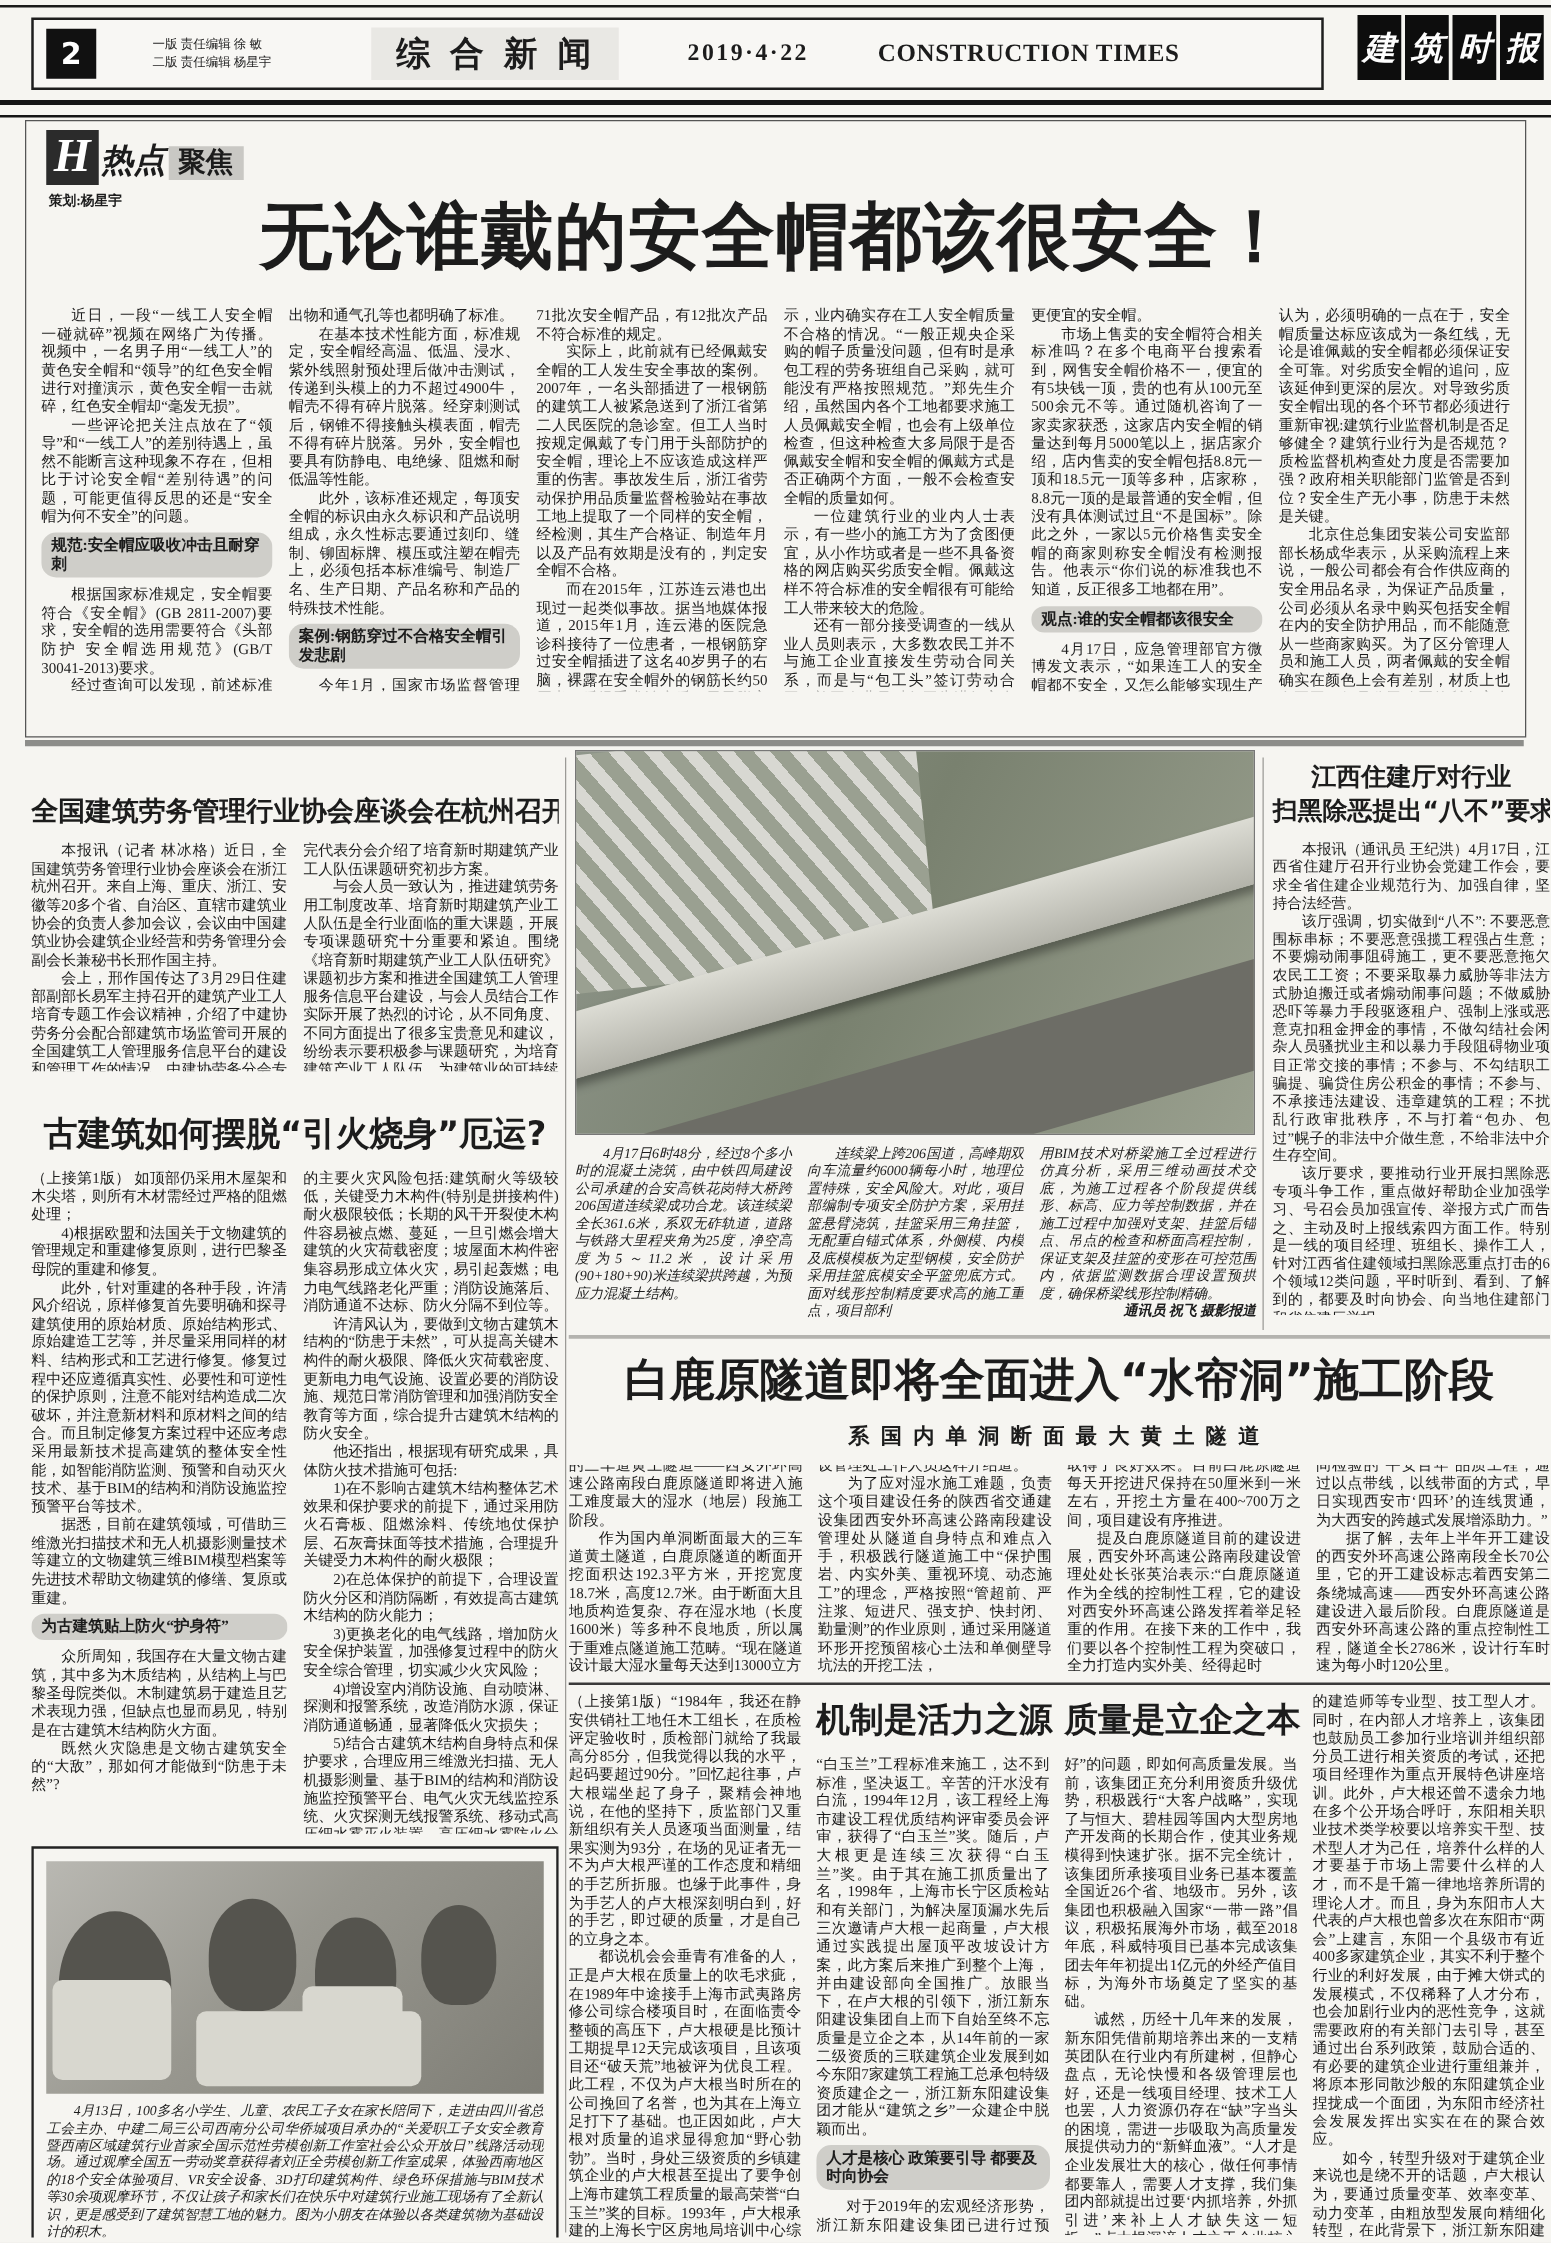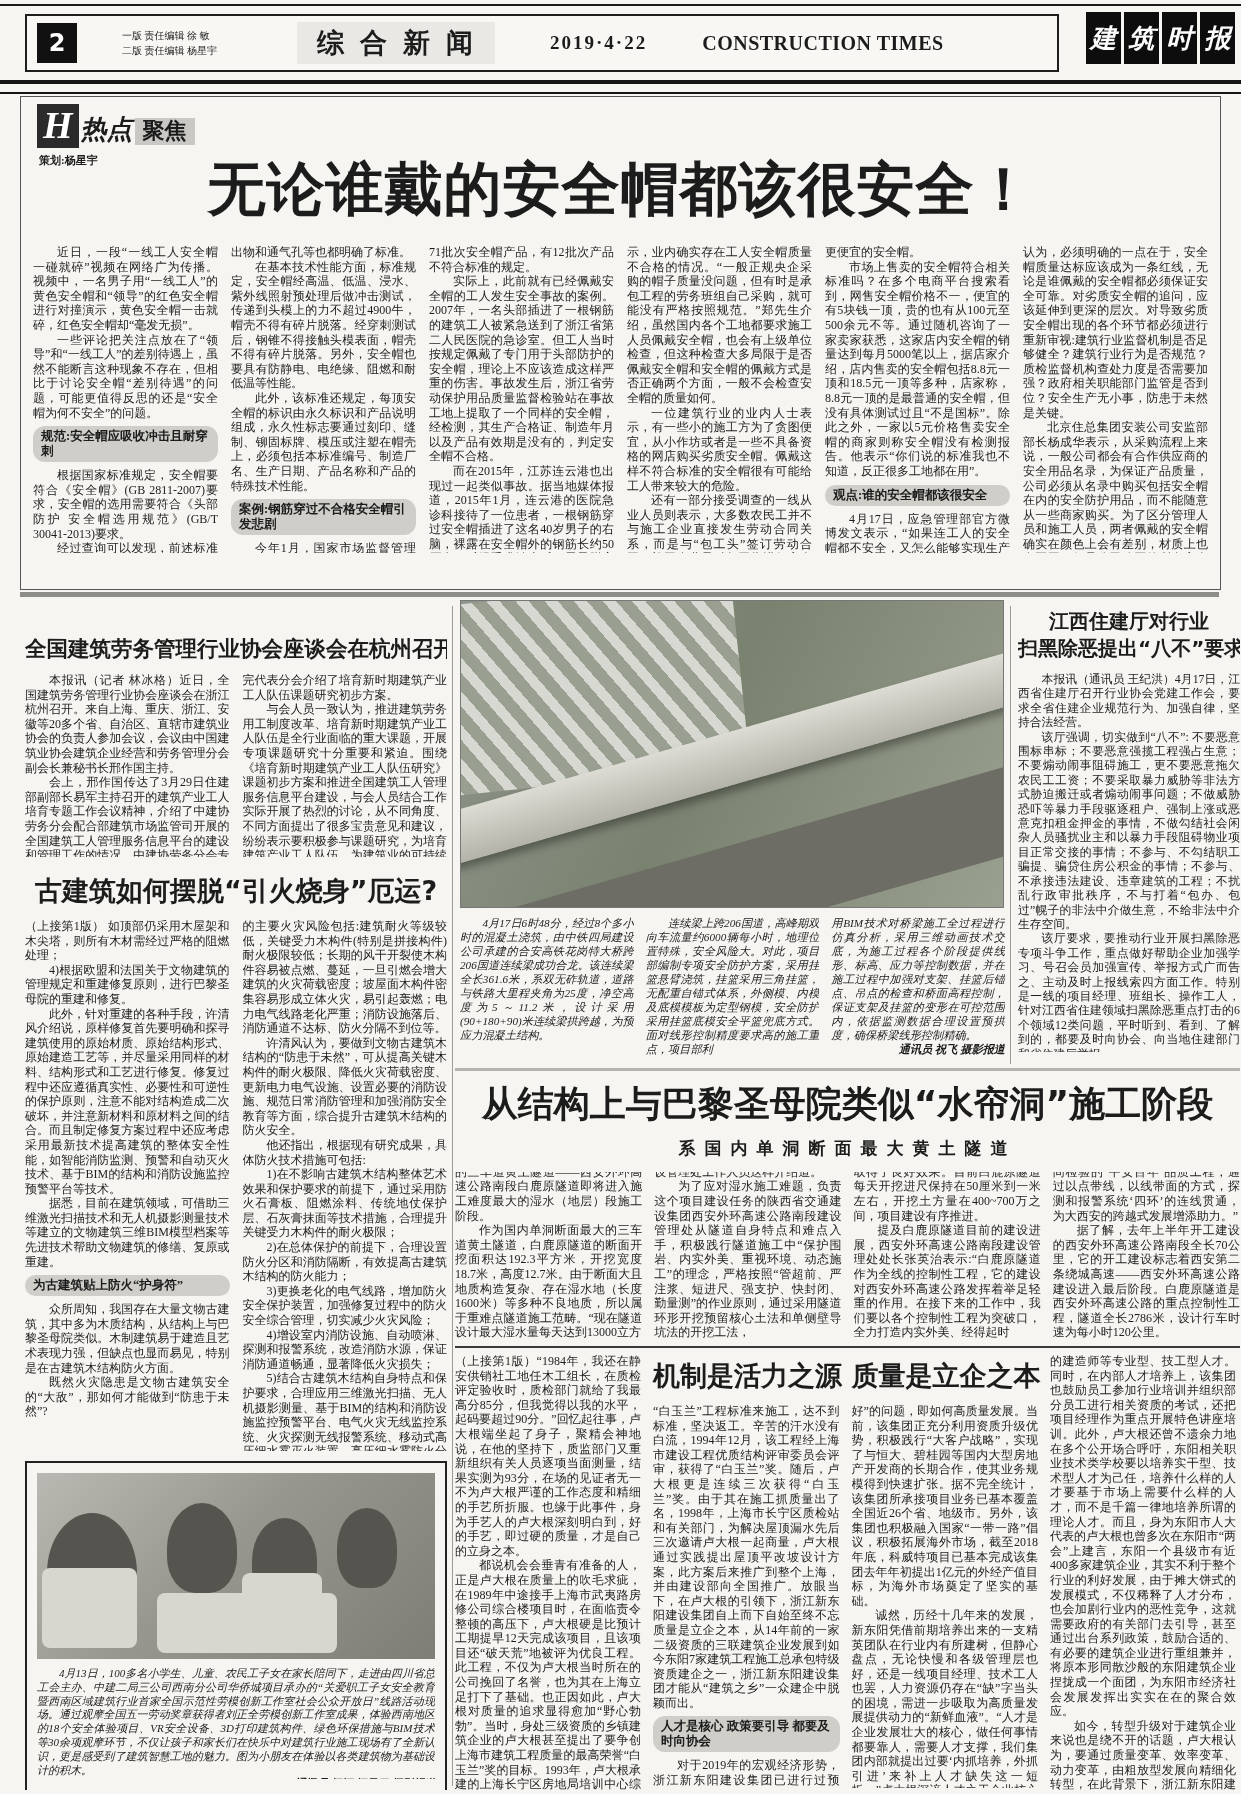--- a/index.html
+++ b/index.html
@@ -31,21 +31,21 @@
   .cont{text-indent:0;}
   .sig{text-indent:0;text-align:right;font-weight:bold;}
   .subhead{margin:6px 0;font-size:12.5px;line-height:15px;font-weight:900;background:#cfcec9;border-radius:12px;padding:3px 8px;text-indent:0;}
   .graybar{position:absolute;top:592px;left:20px;width:1199px;height:5px;background:#8d8d8a;}
   
   .left-band{position:absolute;top:606px;left:25px;width:422px;height:1184px;overflow:hidden;}
   .sym-headline{font-size:21.5px;font-weight:900;font-family:"DejaVu Sans",sans-serif;white-space:nowrap;text-align:center;margin-top:28px;}
   .two-cols{display:flex;gap:13px;margin-top:10px;overflow:hidden;}
   .two-cols .tcol{flex:1;}
   .h-sym{height:184px;}
-  .anc-headline{margin-top:16px;font-size:27px;font-weight:900;font-family:"DejaVu Sans",sans-serif;white-space:nowrap;text-align:center;}
+  .anc-headline{margin-top:32px;font-size:27px;font-weight:900;font-family:"DejaVu Sans",sans-serif;white-space:nowrap;text-align:center;}
   .h-anc{height:532px;justify-content:flex-end;}
   .kids-box{margin-top:10px;border:2px solid #222;height:330px;padding:10px;background:#f6f5f1;}
   .kids-photo{position:relative;height:186px;background:linear-gradient(135deg,#b9b8b2 0%,#98978f 45%,#7f7e76 100%);overflow:hidden;}
   .kid-blob{position:absolute;border-radius:50% 50% 40% 40%;background:#55544e;}
   .kid-vest{position:absolute;border-radius:8px;background:#d8d7cf;}
   .kids-caption{margin-top:8px;height:112px;overflow:hidden;font-style:italic;}
   .kids-caption .para{font-size:11px;line-height:13.8px;}
   
   .vrule{position:absolute;width:1px;background:#9b9a96;}
   .bridge-photo{position:absolute;top:600px;left:460px;width:542px;height:306px;background:linear-gradient(115deg,#8f968b 0%,#79816f 45%,#9aa08f 100%);overflow:hidden;border:1px solid #777;}
@@ -218,37 +218,37 @@
     <div class="jx-body">
         <p class="para">本报讯（通讯员 王纪洪）4月17日，江西省住建厅召开行业协会党建工作会，要求全省住建企业规范行为、加强自律，坚持合法经营。</p>
         <p class="para">该厅强调，切实做到“八不”: 不要恶意围标串标；不要恶意强揽工程强占生意；不要煽动闹事阻碍施工，更不要恶意拖欠农民工工资；不要采取暴力威胁等非法方式胁迫搬迁或者煽动闹事问题；不做威胁恐吓等暴力手段驱逐租户、强制上涨或恶意克扣租金押金的事情，不做勾结社会闲杂人员骚扰业主和以暴力手段阻碍物业项目正常交接的事情；不参与、不勾结职工骗提、骗贷住房公积金的事情；不参与、不承接违法建设、违章建筑的工程；不扰乱行政审批秩序，不与打着“包办、包过”幌子的非法中介做生意，不给非法中介生存空间。</p>
         <p class="para">该厅要求，要推动行业开展扫黑除恶专项斗争工作，重点做好帮助企业加强学习、号召会员加强宣传、举报方式广而告之、主动及时上报线索四方面工作。特别是一线的项目经理、班组长、操作工人，针对江西省住建领域扫黑除恶重点打击的6个领域12类问题，平时听到、看到、了解到的，都要及时向协会、向当地住建部门和省住建厅举报。</p>
       </div>
   </div>
 
   <div class="hrule-tunnel"></div>
 
   <div class="tunnel">
-    <div class="tn-headline">从结构上与巴黎圣母院类似“水帘洞”施工阶段</div>
+    <div class="tn-headline">白鹿原隧道即将全面进入“水帘洞”施工阶段</div>
     <div class="tn-sub">系国内单洞断面最大黄土隧道</div>
     <div class="cols4">
       <div class="tcol">
           <p class="para">本报讯 经过一年时间的紧张建设，目前，我国国内单洞断面最大的三车道黄土隧道——西安外环高速公路南段白鹿原隧道即将进入施工难度最大的湿水（地层）段施工阶段。</p>
           <p class="para">作为国内单洞断面最大的三车道黄土隧道，白鹿原隧道的断面开挖面积达192.3平方米，开挖宽度18.7米，高度12.7米。由于断面大且地质构造复杂、存在湿水地（长度1600米）等多种不良地质，所以属于重难点隧道施工范畴。“现在隧道设计最大湿水量每天达到13000立方</p>
         </div>
       <div class="tcol">
           <p class="para cont">米，施工起来非常困难。”陕西交通建设集团西安外环高速公路南段建设管理处工作人员这样介绍道。</p>
           <p class="para">为了应对湿水施工难题，负责这个项目建设任务的陕西省交通建设集团西安外环高速公路南段建设管理处从隧道自身特点和难点入手，积极践行隧道施工中“保护围岩、内实外美、重视环境、动态施工”的理念，严格按照“管超前、严注浆、短进尺、强支护、快封闭、勤量测”的作业原则，通过采用隧道环形开挖预留核心土法和单侧壁导坑法的开挖工法，</p>
         </div>
       <div class="tcol">
           <p class="para cont">根据地质情况动态调整设计参数，取得了良好效果。目前白鹿原隧道每天开挖进尺保持在50厘米到一米左右，开挖土方量在400~700万之间，项目建设有序推进。</p>
           <p class="para">提及白鹿原隧道目前的建设进展，西安外环高速公路南段建设管理处处长张英治表示:“白鹿原隧道作为全线的控制性工程，它的建设对西安外环高速公路发挥着举足轻重的作用。在接下来的工作中，我们要以各个控制性工程为突破口，全力打造内实外美、经得起时</p>
         </div>
       <div class="tcol">
-          <p class="para cont">间检验的‘平安百年’品质工程，通过以点带线，以线带面的方式，探测和报警系统‘四环’的连线贯通，为大西安的跨越式发展增添助力。”</p>
+          <p class="para cont">间检验的‘平安百年’品质工程，通过以点带线，以线带面的方式，早日实现西安市‘四环’的连线贯通，为大西安的跨越式发展增添助力。”</p>
           <p class="para">据了解，去年上半年开工建设的西安外环高速公路南段全长70公里，它的开工建设标志着西安第二条绕城高速——西安外环高速公路建设进入最后阶段。白鹿原隧道是西安外环高速公路的重点控制性工程，隧道全长2786米，设计行车时速为每小时120公里。</p>
         </div>
     </div>
   </div>
 
   <div class="mech">
     <div class="mcol">
         <p class="para cont">（上接第1版）“1984年，我还在静安供销社工地任木工组长，在质检评定验收时，质检部门就给了我最高分85分，但我觉得以我的水平，起码要超过90分。”回忆起往事，卢大根端坐起了身子，聚精会神地说，在他的坚持下，质监部门又重新组织有关人员逐项当面测量，结果实测为93分，在场的见证者无一不为卢大根严谨的工作态度和精细的手艺所折服。也缘于此事件，身为手艺人的卢大根深刻明白到，好的手艺，即过硬的质量，才是自己的立身之本。</p>
         <p class="para">都说机会会垂青有准备的人，正是卢大根在质量上的吹毛求疵，在1989年中途接手上海市武夷路房修公司综合楼项目时，在面临责令整顿的高压下，卢大根硬是比预计工期提早12天完成该项目，且该项目还“破天荒”地被评为优良工程。此工程，不仅为卢大根当时所在的公司挽回了名誉，也为其在上海立足打下了基础。也正因如此，卢大根对质量的追求显得愈加“野心勃勃”。当时，身处三级资质的乡镇建筑企业的卢大根甚至提出了要争创上海市建筑工程质量的最高荣誉“白玉兰”奖的目标。1993年，卢大根承建的上海长宁区房地局培训中心综合楼从设计、结构、建筑面积都符合创“白玉兰”工程的条件。为强化名牌意识，他专门抽调几十名技术骨干进行专业施工，组织人员到“白玉兰”奖工地参观、取经；并加强科学管理，严格按</p>
       </div>

